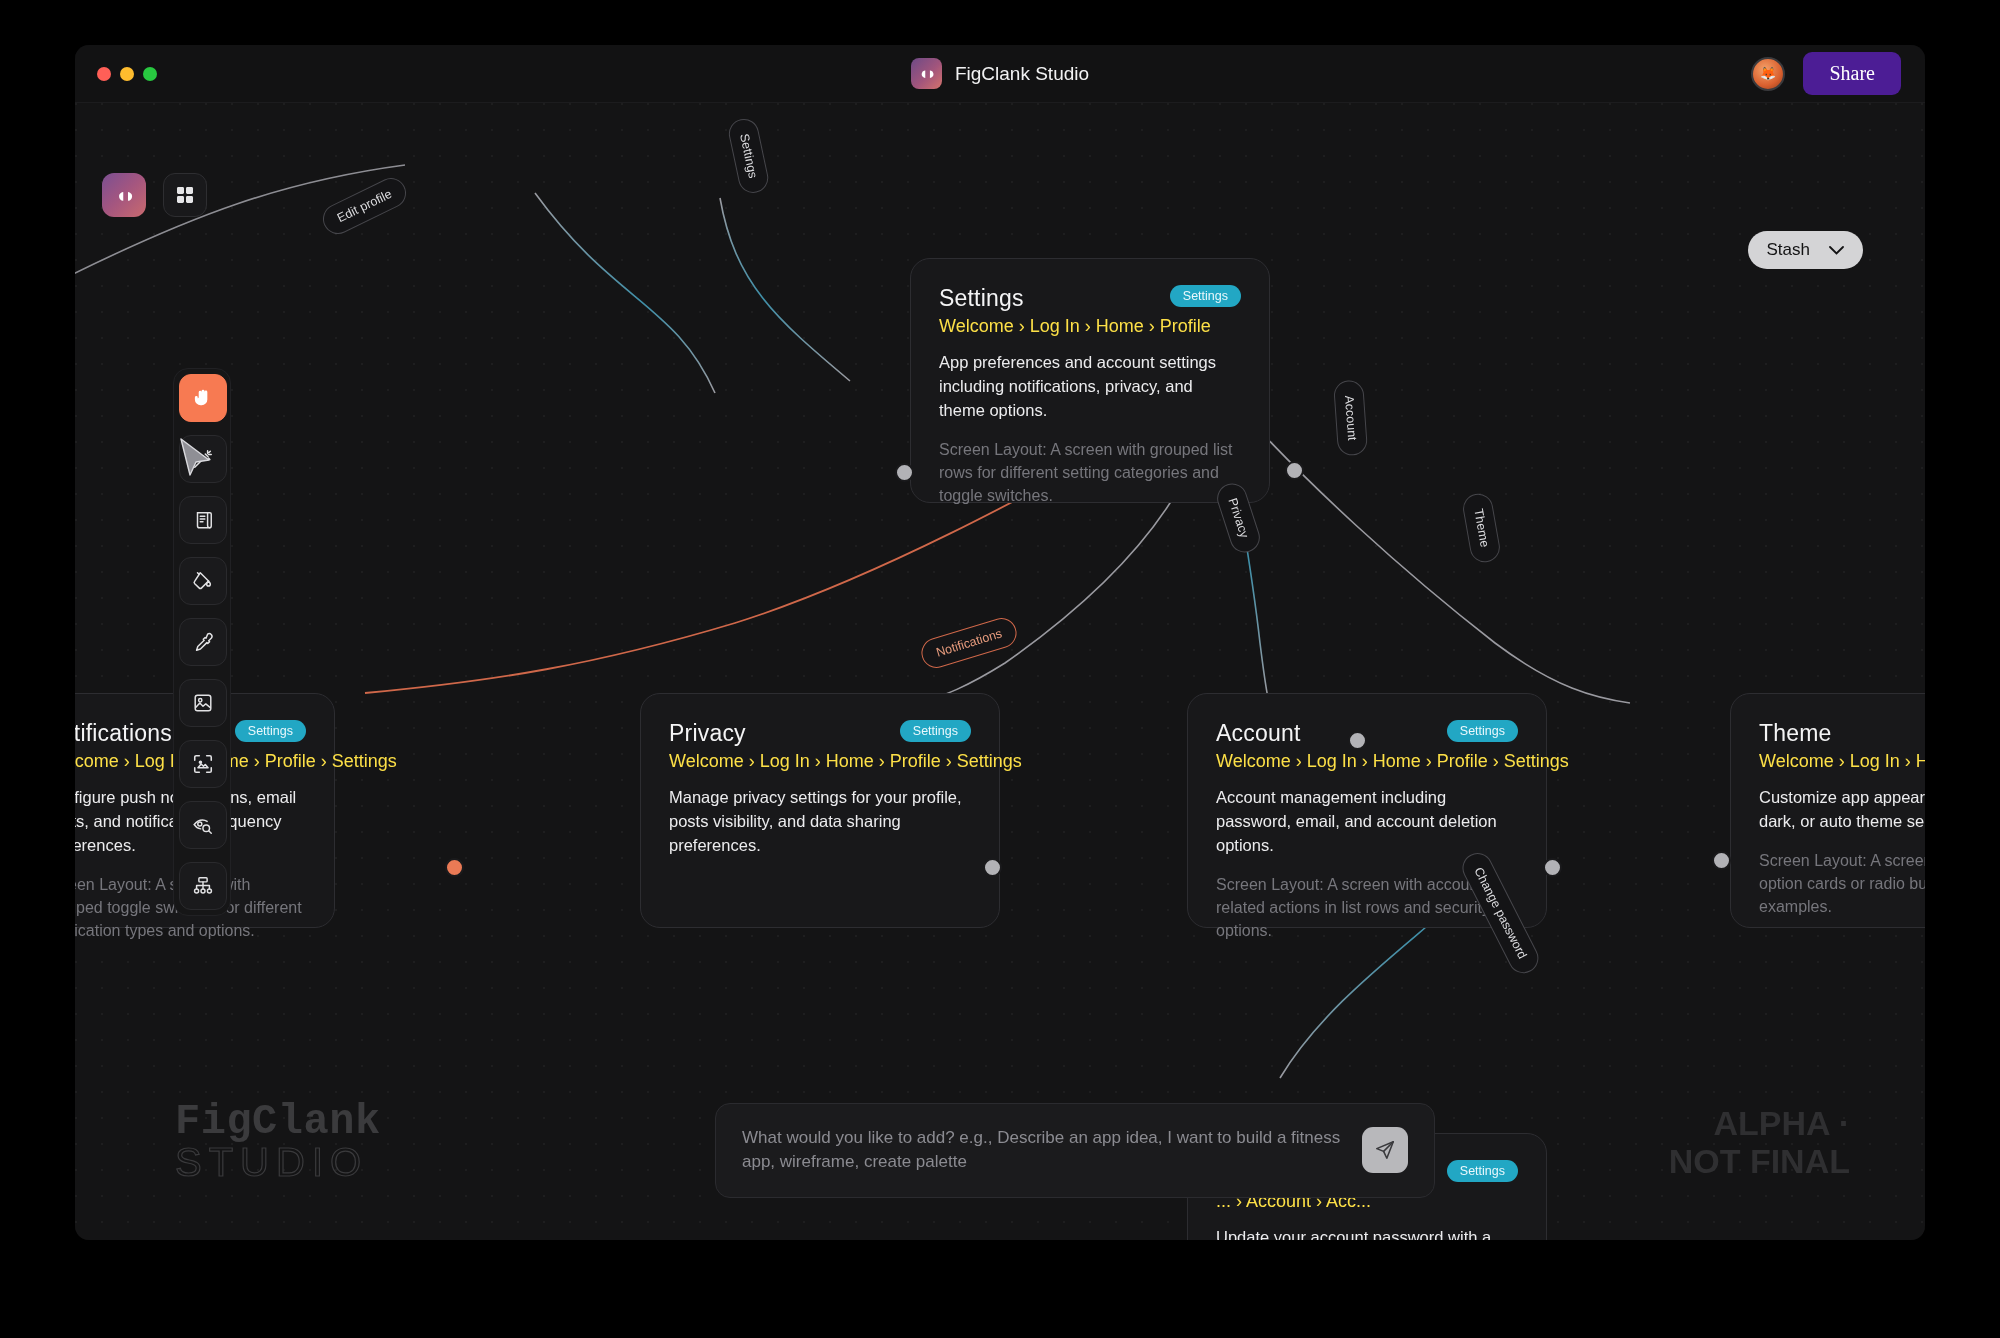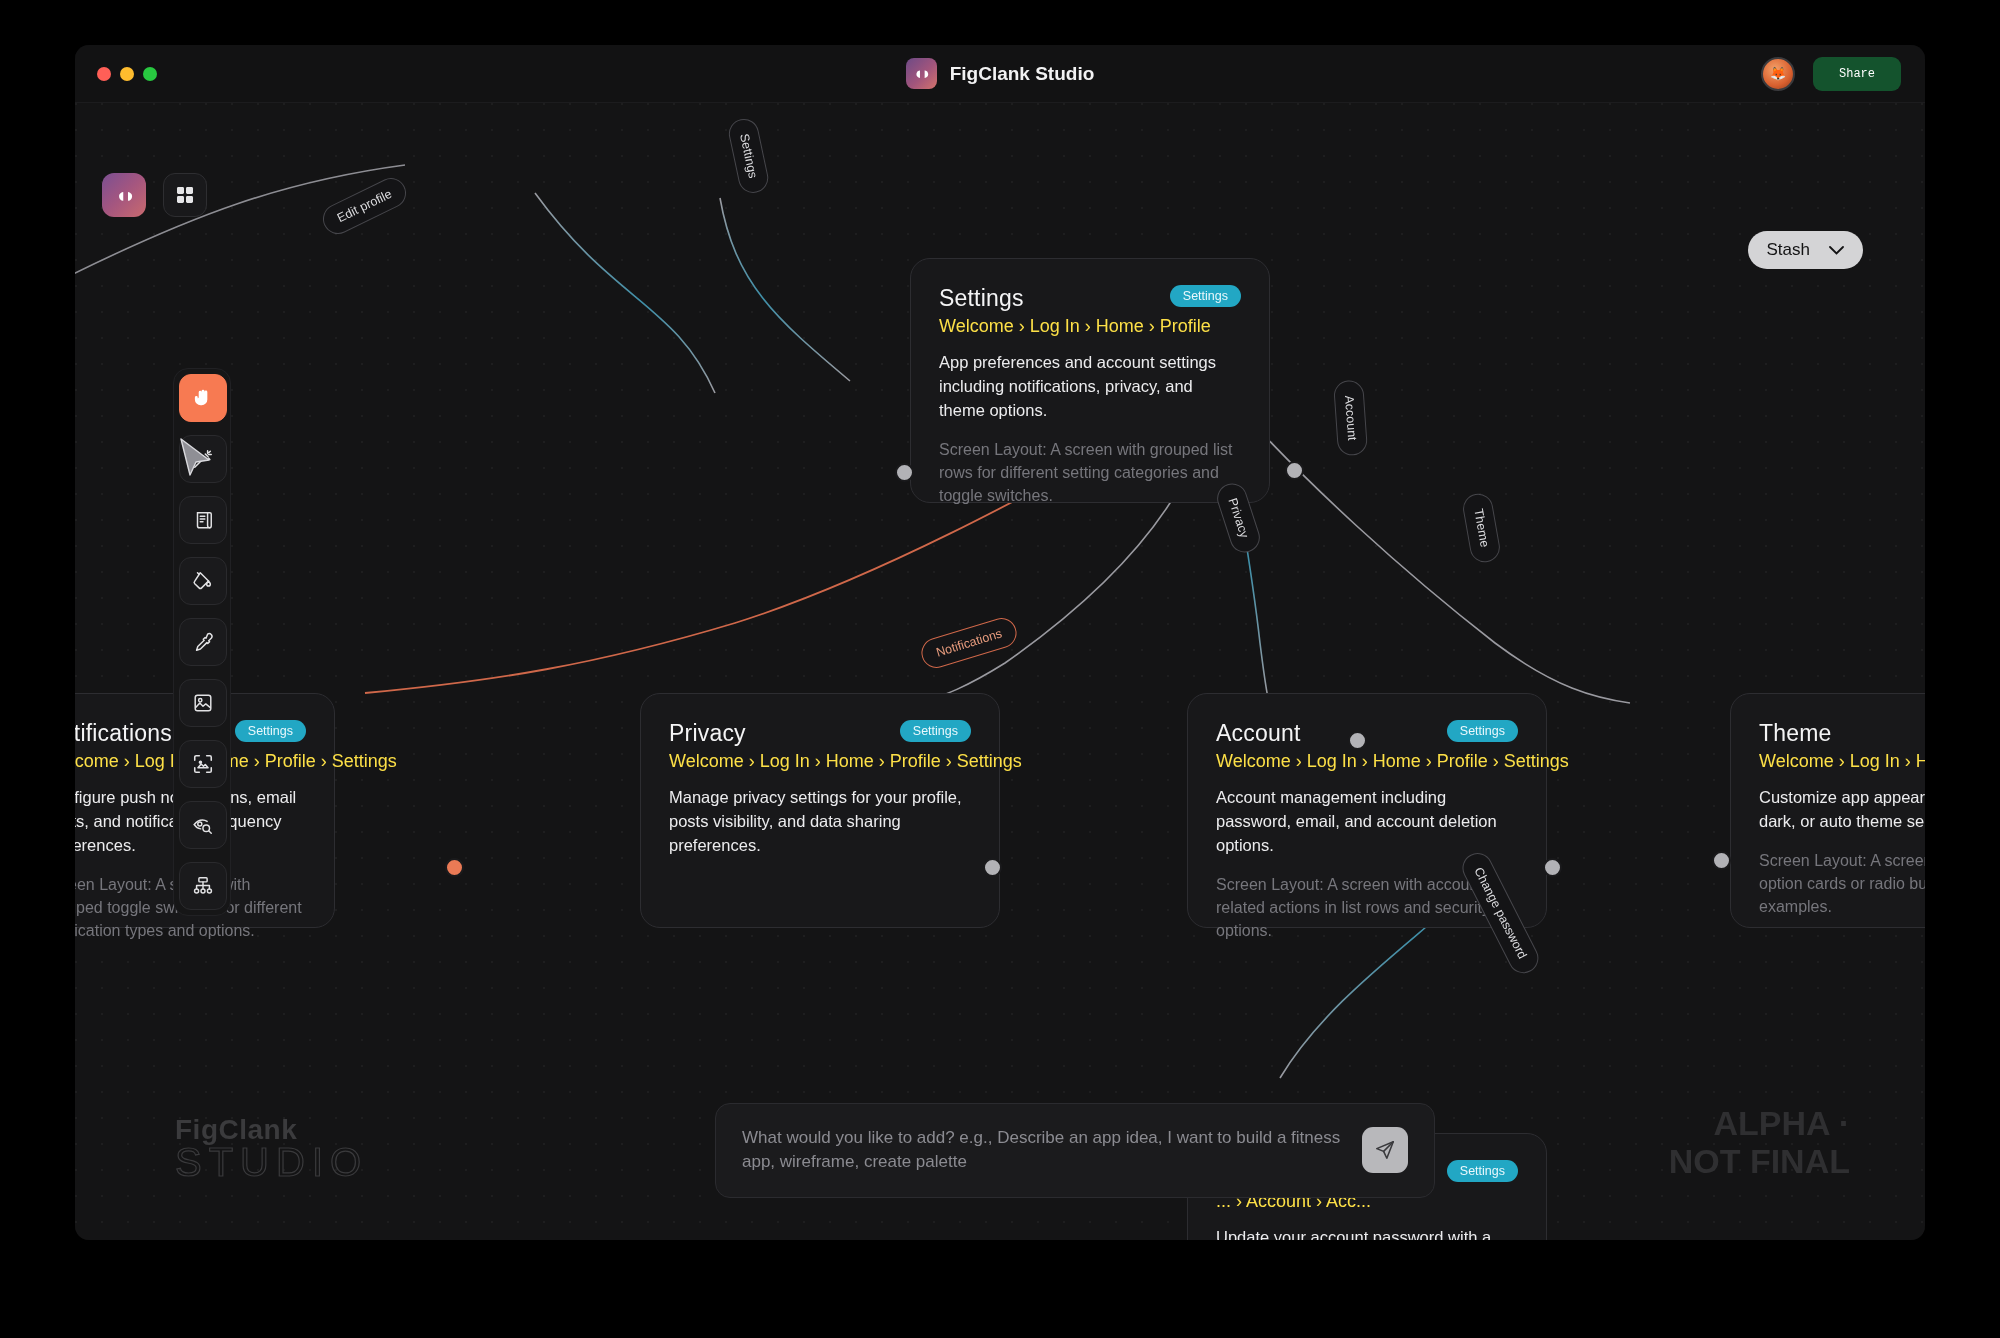--- a/index.html
+++ b/index.html
@@ -27,32 +27,32 @@
   .title-center {
     position:absolute; left:0; right:0; display:flex; justify-content:center;
     align-items:center; gap:13px; pointer-events:none;
   }
   .app-logo {
     width:31px; height:31px; border-radius:8px;
     background:linear-gradient(135deg,#6d4a86 0%,#a2557c 55%,#d4736c 100%);
     display:flex; align-items:center; justify-content:center;
     font-size:17px; color:#fff; font-weight:700; letter-spacing:-2px;
   }
-  .app-title { color:#f2f2f3; font-size:19px; font-weight:700; }
+  .app-title { color:#f2f2f3; font-size:19px; font-weight:400; }
 
   .title-right { margin-left:auto; display:flex; align-items:center; gap:18px; padding-right:24px; }
   .avatar {
     width:34px; height:34px; border-radius:50%;
     background:radial-gradient(circle at 40% 35%, #f5a26a, #d9602f 60%, #8d3b1c);
     border:2px solid #3a3a3d; display:flex; align-items:center; justify-content:center;
     font-size:13px;
   }
   .share-btn {
-    background:#14532d; color:#fff; border:none; border-radius:9px;
-    padding:10px 26px; font-size:12px; font-family:Liberation Mono, monospace; cursor:pointer;
+    background:#4c1d95; color:#fff; border:none; border-radius:9px;
+    padding:10px 26px; font-size:20px; font-family:Liberation Serif, serif; cursor:pointer;
   }
 
   
   .canvas {
     position:absolute; top:58px; left:0; right:0; bottom:0;
     background:
       radial-gradient(circle at 1px 1px, rgba(255,255,255,.045) 1px, transparent 1.3px) 0 0/26px 26px,
       #141415;
     overflow:hidden;
   }
@@ -134,21 +134,21 @@
     padding:22px 26px; display:flex; align-items:center; gap:0; z-index:45;
   }
   .prompt-text { color:#8b8b91; font-size:17px; line-height:1.45; flex:1; }
   .send-btn {
     width:46px; height:46px; border-radius:11px; background:#b8b8bb;
     display:flex; align-items:center; justify-content:center; flex:none; cursor:pointer;
   }
 
   
   .wm-left { position:absolute; left:100px; bottom:55px; z-index:5; user-select:none; }
-  .wm-left .l1 { font-family:Liberation Sans, sans-serif; font-size:28px; color:#3b3b3d; font-weight:700; letter-spacing:.5px; }
+  .wm-left .l1 { font-family:Liberation Mono, monospace; font-size:42px; color:#3b3b3d; font-weight:700; letter-spacing:.5px; }
   .wm-left .l2 { font-size:40px; color:#2c2c2e; letter-spacing:7px; margin-top:-6px;
                  -webkit-text-stroke:1.2px #3a3a3c; color:transparent; }
   .wm-right { position:absolute; right:75px; bottom:60px; text-align:right;
               color:#2f2f31; font-size:34px; font-weight:700; line-height:1.12; z-index:5; user-select:none; }
 </style>
 </head>
 <body>
 
 <div class="desktop">
   <div class="window">

